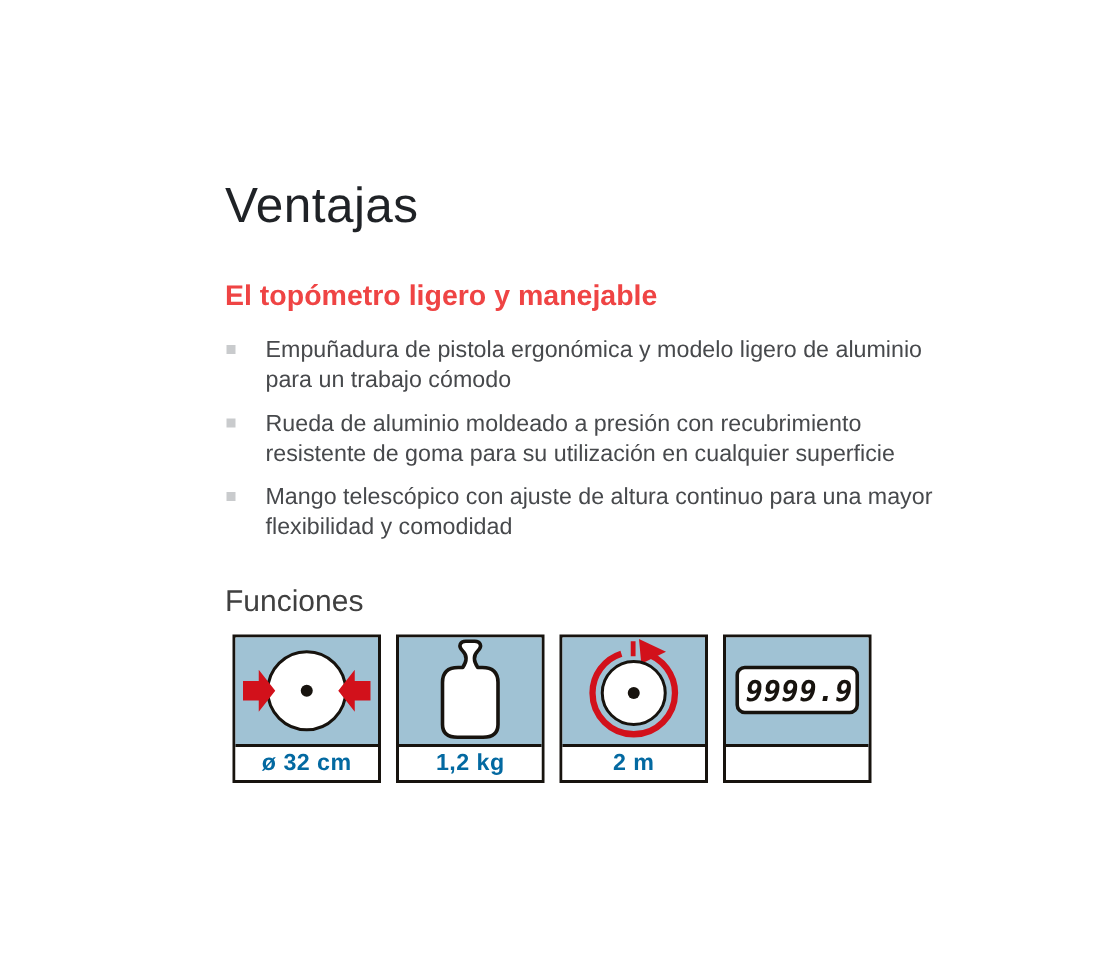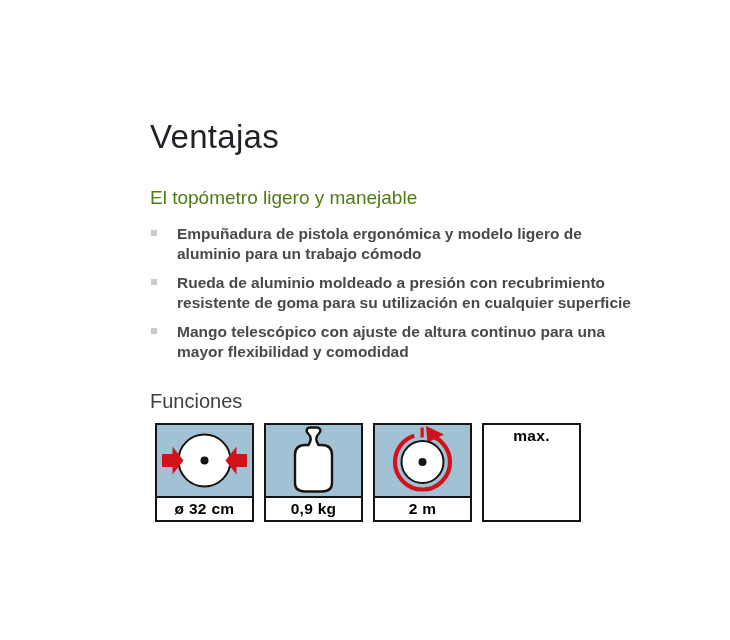--- a/index.html
+++ b/index.html
@@ -17,36 +17,35 @@
     font-size: 33px;
     line-height: 34px;
     font-weight: 400;
     color: #1f2226;
     letter-spacing: 0.3px;
     margin: 0 0 32px 0;
   }
   .section-subtitle {
     font-size: 19px;
     line-height: 24px;
-    font-weight: 400;
-    color: #4d7c0f;
+    font-weight: 700;
+    color: #ef4444;
     margin: 0 0 14px 0;
   }
   .advantages-list {
     list-style: none;
     width: 486px;
   }
   .advantages-list li {
     display: flex;
     align-items: flex-start;
     margin-bottom: 10px;
     font-size: 15.5px;
     line-height: 19.5px;
     color: #47494c;
-    font-weight: bold;
   }
   .bullet-square {
     flex: 0 0 6px;
     width: 6px; height: 6px;
     background: #c9cbcd;
     margin: 6px 20px 0 1px;
   }
   .functions-title {
     font-size: 20px;
     line-height: 24px;
@@ -71,21 +70,21 @@
   }
   .spec-icon-area svg { display: block; width: 95px; height: 71px; }
   .spec-label {
     height: 22px;
     display: flex;
     align-items: center;
     justify-content: center;
     background: #ffffff;
     font-size: 15.5px;
     font-weight: bold;
-    color: #000000;
+    color: #0369a1;
     letter-spacing: 0.3px;
   }
   .seg-text {
     font-family: "DejaVu Sans Mono", monospace;
     font-style: italic;
     font-weight: bold;
     letter-spacing: 0.5px;
   }
 </style>
 </head>
@@ -143,36 +142,41 @@
                      C 62.5 20, 66 23.5, 66 30
                      L 66 58
                      C 66 64, 62.5 66.5, 56 66.5
                      L 39 66.5
                      C 32.5 66.5, 29 64, 29 58
                      L 29 30
                      C 29 23.5, 32.5 20, 39.5 20
                      Z" fill="#ffffff" stroke="#17130e" stroke-width="2.4" stroke-linejoin="round"></path>
           </svg>
         </div>
-        <div class="spec-label">0,9 kg</div>
+        <div class="spec-label">1,2 kg</div>
       </div>
 
       <div class="spec-box">
         <div class="spec-icon-area">
           <svg viewBox="0 0 95 71" xmlns="http://www.w3.org/2000/svg">
             <circle cx="47.5" cy="37" r="27.5" fill="none" stroke="#d2111b" stroke-width="4.2" stroke-dasharray="121 16"></circle>
             <rect x="45.5" y="2.5" width="3.2" height="10" fill="#d2111b"></rect>
             <polygon points="51,1 69,9.5 52.5,17.5" fill="#d2111b"></polygon>
             <circle cx="47.5" cy="37" r="21" fill="#ffffff" stroke="#17130e" stroke-width="2"></circle>
             <circle cx="47.5" cy="37" r="4" fill="#17130e"></circle>
           </svg>
         </div>
         <div class="spec-label">2 m</div>
       </div>
 
       <div class="spec-box">
-        <div class="spec-label">max.</div>
+        <div class="spec-icon-area">
+          <svg viewBox="0 0 95 71" xmlns="http://www.w3.org/2000/svg">
+            <rect x="7.5" y="20" width="80" height="30" rx="5" fill="#ffffff" stroke="#17130e" stroke-width="2.4"></rect>
+            <text class="seg-text" x="49" y="42.5" text-anchor="middle" font-size="19" fill="#17130e">9999.9</text>
+          </svg>
+        </div>
       </div>
 
     </div>
   </section>
 
 </div>
 
 </body></html>

